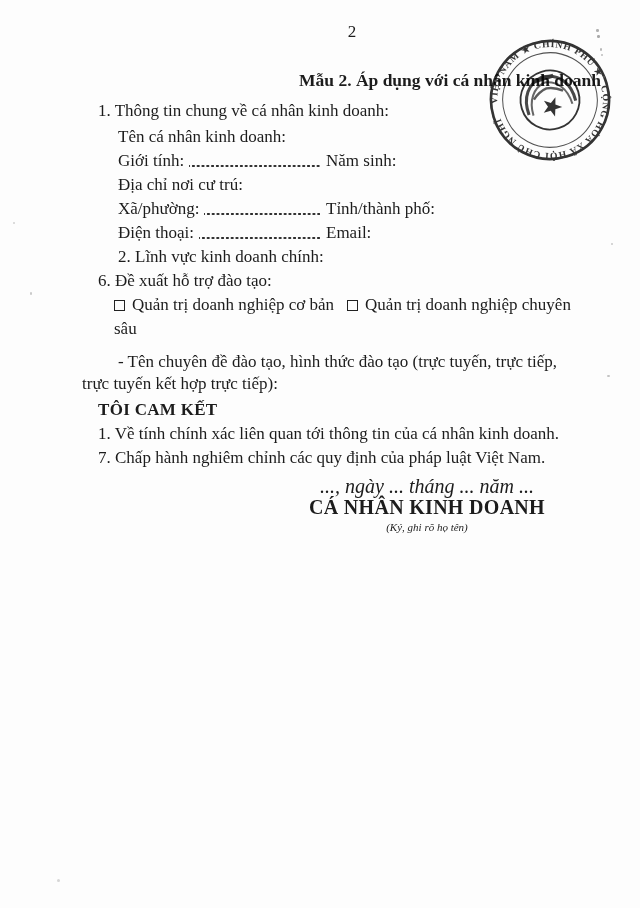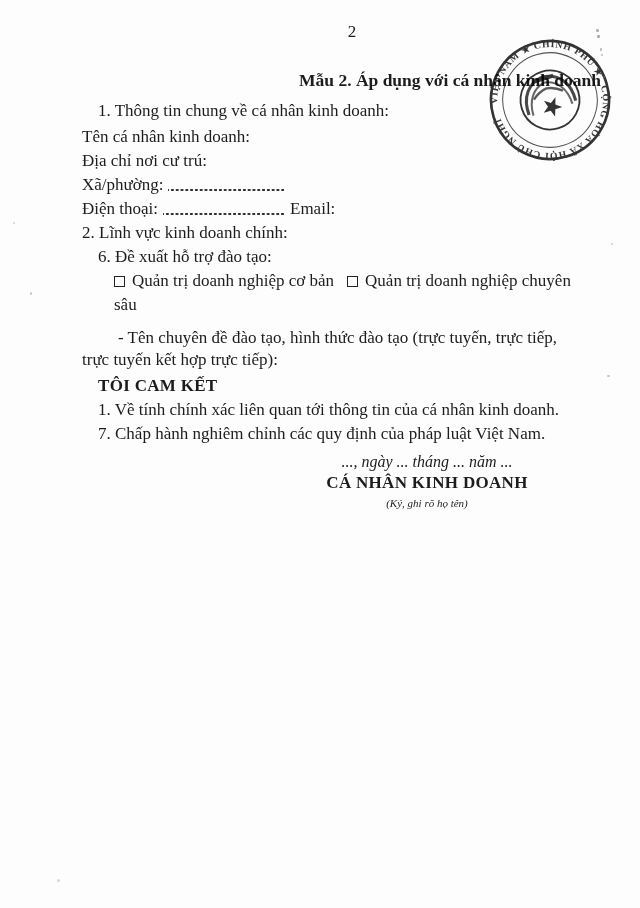--- a/index.html
+++ b/index.html
@@ -29,21 +29,21 @@
     text-align:right;
     margin-right:-23px;
     margin-top:27px;
     line-height:23px;
     font-size:17.5px;
     white-space:nowrap;
   }
   .line { line-height:24px; }
   .heading1 { margin-top:7px; }
   .indent { margin-left:16px; }
-  .row { display:flex; align-items:flex-start; line-height:24px; }
+  .row { display:flex; align-items:flex-start; line-height:24px; margin-left:36px; }
   .row .lbl { white-space:nowrap; padding-right:5px; }
   .dots {
     flex:1 1 auto;
     background-image:radial-gradient(circle, #2b2b2b 1.05px, rgba(0,0,0,0) 1.4px);
     background-size:4.8px 4px;
     background-repeat:repeat-x;
     background-position:2px calc(100% - 5px);
   }
   .col1 { flex:0 0 202px; display:flex; margin-right:6px; }
   .col1 .dots { flex:1 1 auto; }
@@ -59,22 +59,22 @@
   .bullet-para { text-indent:36px; line-height:21.5px; margin-top:10px; }
   .bold { font-weight:bold; }
   .commit-head { margin-top:4px; letter-spacing:0.3px; }
   .signature {
     margin-left:205px;
     width:280px;
     text-align:center;
     margin-top:6px;
     line-height:20.5px;
   }
-  .sig-date { font-style:italic; font-size:16px; }
-  .sig-title { font-weight:bold; font-size:17px; letter-spacing:0.3px; }
+  .sig-date { font-style:italic; font-size:20px; }
+  .sig-title { font-weight:bold; font-size:20px; letter-spacing:0.3px; }
   .sig-note { font-style:italic; font-size:11px; }
   .stamp {
     position:absolute;
     left:487px; top:37px;
     width:126px; height:126px;
     opacity:0.9;
     mix-blend-mode:multiply;
   }
   .speck { position:absolute; background:#7d7d7d; border-radius:50%; }
 </style>
@@ -88,32 +88,41 @@
 
     <div class="doc-title">Mẫu 2. Áp dụng với cá nhân kinh doanh</div>
 
     <div class="line heading1 indent">1. Thông tin chung về cá nhân kinh doanh:</div>
 
     <div class="row" style="margin-top:2px">
       <span class="lbl">Tên cá nhân kinh doanh:</span>
       <span class="dots"></span>
     </div>
 
+    <div class="row">
+      <span class="col1">
+        <span class="lbl">Giới tính:</span>
+        <span class="dots"></span>
+      </span>
+      <span class="lbl">Năm sinh:</span>
+      <span class="dots"></span>
+    </div>
 
 
     <div class="row">
       <span class="lbl">Địa chỉ nơi cư trú:</span>
       <span class="dots"></span>
     </div>
 
     <div class="row">
       <span class="col1">
         <span class="lbl">Xã/phường:</span>
         <span class="dots"></span>
       </span>
+      <span class="lbl">Tỉnh/thành phố:</span>
       <span class="dots"></span>
     </div>
 
     <div class="row">
       <span class="col1">
         <span class="lbl">Điện thoại:</span>
         <span class="dots"></span>
       </span>
       <span class="lbl">Email:</span>
       <span class="dots"></span>

